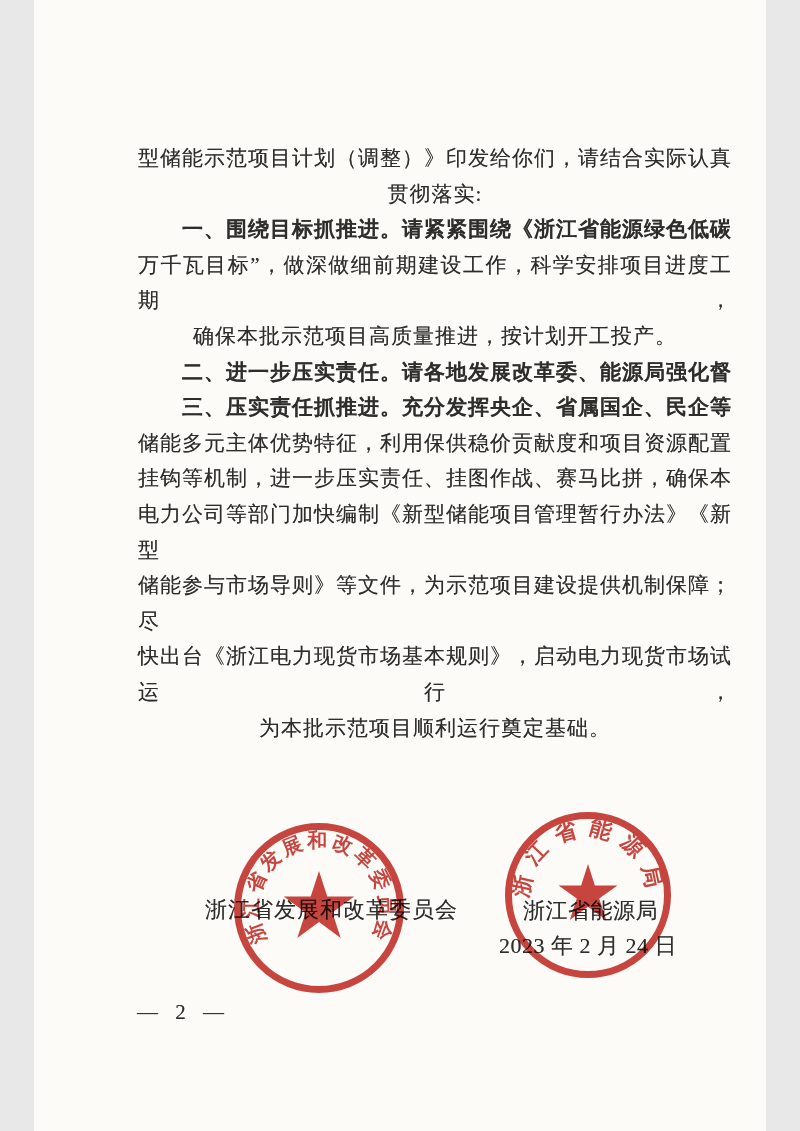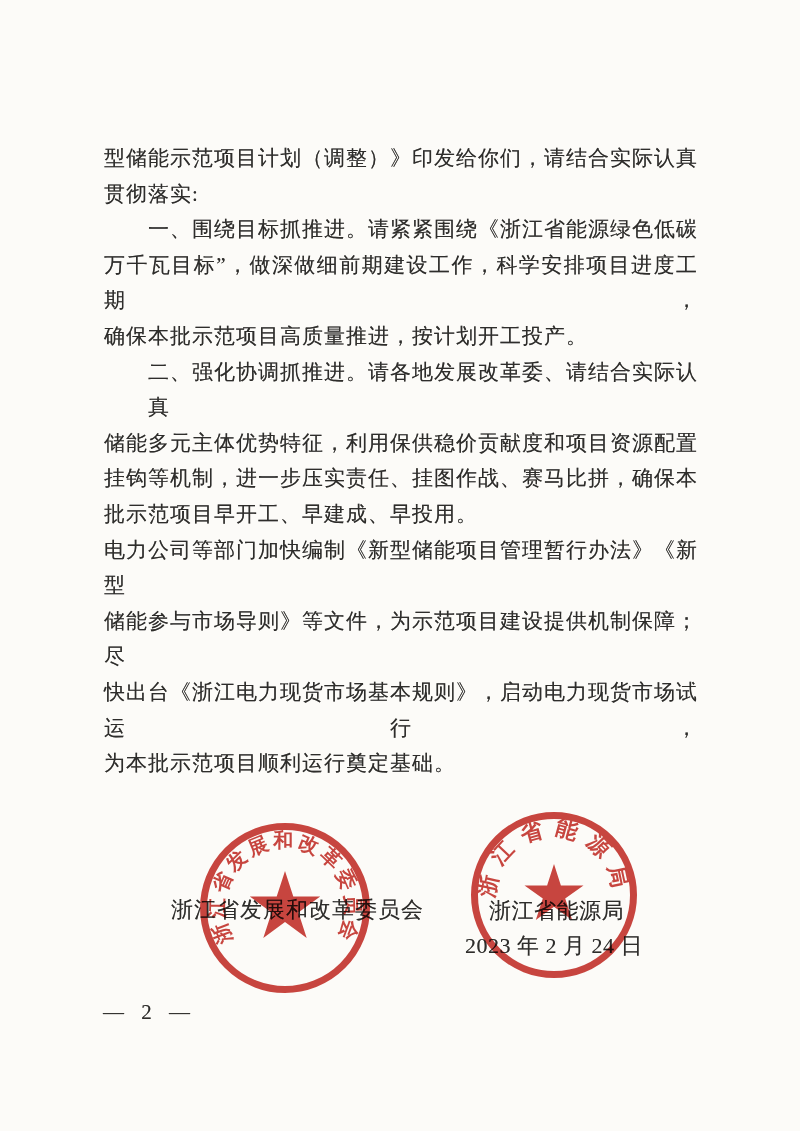--- a/index.html
+++ b/index.html
@@ -1,40 +1,40 @@
 <!DOCTYPE html>
 <html><head>
 <meta charset="utf-8">
 <style>
   html,body { margin:0; padding:0; background:#e8e8e8; }
   .page {
     position:relative;
-    width:800px; height:1131px;
+    width:732px; height:1131px;
     margin:0 auto;
     background:#fcfbf8;
     overflow:hidden;
     font-family:"Liberation Serif","DejaVu Serif",serif;
     color:#2e2d2b;
   }
   
   .doc-body {
     position:absolute;
     left:104px; top:141px; width:594px;
     font-size:21px;
     line-height:35.6px;
     letter-spacing:1px;
     text-shadow:0 0 .5px rgba(45,45,45,.55);
   }
-  .doc-line { white-space:nowrap; }
+  .doc-line { white-space:nowrap;text-align:center; }
   .doc-line.fill {
     white-space:normal;
     text-align:justify;
     text-align-last:justify;
   }
-  .doc-line.indent { padding-left:44px; }
+  .doc-line.indent { padding-left:44px;font-weight:bold; }
   
   .sig, .date-line, .page-number {
     position:absolute;
     font-size:22px;
     white-space:nowrap;
     text-shadow:0 0 .5px rgba(45,45,45,.5);
   }
   .sig-left  { left:171px; top:895px; letter-spacing:1px; }
   .sig-right { left:489px; top:896px; letter-spacing:0.5px; }
   .date-line { left:465px; top:931px; letter-spacing:0.5px; }
@@ -57,24 +57,24 @@
 <body>
 
 <div class="page">
 
   <div class="doc-body">
     <div class="doc-line fill">型储能示范项目计划（调整）》印发给你们，请结合实际认真</div>
     <div class="doc-line">贯彻落实:</div>
     <div class="doc-line fill indent">一、围绕目标抓推进。请紧紧围绕《浙江省能源绿色低碳</div>
     <div class="doc-line fill">万千瓦目标”，做深做细前期建设工作，科学安排项目进度工期，</div>
     <div class="doc-line">确保本批示范项目高质量推进，按计划开工投产。</div>
-    <div class="doc-line fill indent">二、强化协调抓推进。请各地发展改革委、请结合实际认真</div>
+    <div class="doc-line fill indent">二、进一步压实责任。请各地发展改革委、能源局强化督</div>
+    <div class="doc-line fill indent">三、压实责任抓推进。充分发挥央企、省属国企、民企等</div>
     <div class="doc-line fill">储能多元主体优势特征，利用保供稳价贡献度和项目资源配置</div>
     <div class="doc-line fill">挂钩等机制，进一步压实责任、挂图作战、赛马比拼，确保本</div>
-    <div class="doc-line">批示范项目早开工、早建成、早投用。</div>
     <div class="doc-line fill">电力公司等部门加快编制《新型储能项目管理暂行办法》《新型</div>
     <div class="doc-line fill">储能参与市场导则》等文件，为示范项目建设提供机制保障；尽</div>
     <div class="doc-line fill">快出台《浙江电力现货市场基本规则》，启动电力现货市场试运行，</div>
     <div class="doc-line">为本批示范项目顺利运行奠定基础。</div>
   </div>
 
   <div class="sig sig-left">浙江省发展和改革委员会</div>
   <div class="sig sig-right">浙江省能源局</div>
   <div class="date-line">2023 年 2 月 24 日</div>
 

